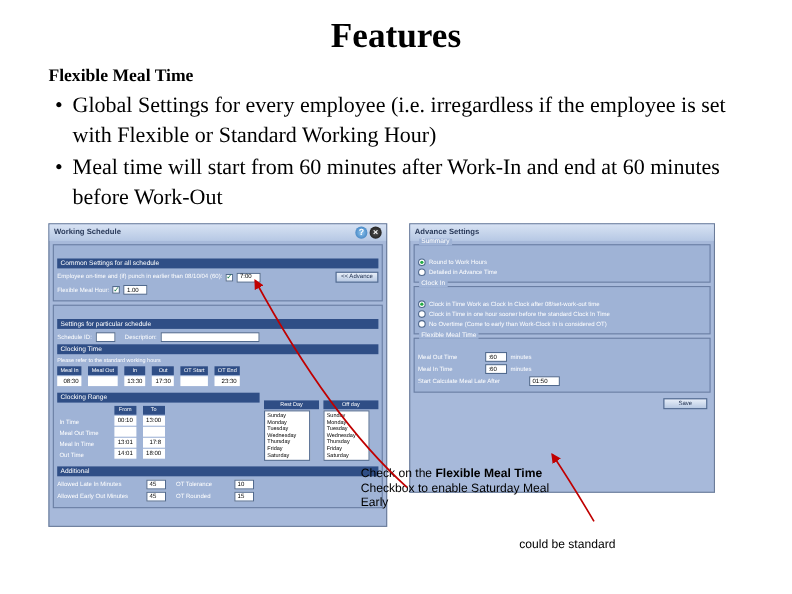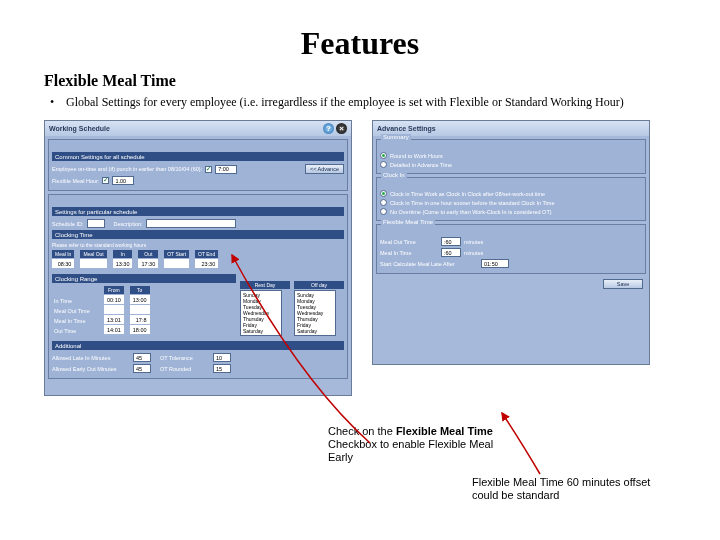--- a/index.html
+++ b/index.html
@@ -8,34 +8,34 @@
     height: 540px;
     font-family: "Times New Roman", serif;
     background: #fff;
     position: relative;
     overflow: hidden;
   }
   .title {
     text-align: center;
     font-size: 32px;
     font-weight: bold;
-    margin-top: 25px;
+    margin-top: 14px;
     margin-bottom: 10px;
   }
   .content {
     padding: 0 44px;
   }
   .subtitle {
     font-weight: bold;
     font-size: 16px;
     margin-bottom: 4px;
   }
   .bullets {
     list-style: none;
-    font-size: 12px;
+    font-size: 20px;
     line-height: 1.35;
     margin-bottom: 10px;
   }
   .bullets li {
     position: relative;
     padding-left: 22px;
     margin-bottom: 2px;
   }
   .bullets li::before {
     content: "•";
@@ -154,20 +154,21 @@
 </style>
 </head>
 <body>
 
 <div class="title">Features</div>
 
 <div class="content">
   <div class="subtitle">Flexible Meal Time</div>
   <ul class="bullets">
     <li>Global Settings for every employee (i.e. irregardless if the employee is set with Flexible or Standard Working Hour)</li>
+    <li>Meal time will start from 60 minutes after Work-In and end at 60 minutes before Work-Out</li>
   </ul>
 </div>
 
 <div class="shots">
 
   <div class="panel left-panel">
     <div class="panel-header">
       <span>Working Schedule</span>
       <span class="icons">
         <span class="hicon help">?</span>
@@ -350,25 +351,25 @@
     </div>
 
     <div style="display:flex;justify-content:flex-end;padding:2px 6px;">
       <span class="btn" style="width:40px;">Save</span>
     </div>
   </div>
 </div>
 
 <div class="annot" style="left:328px; top:425px; width:180px;">
   <span>Check on the </span><span class="b">Flexible Meal Time</span><br>
-  <span>Checkbox to enable Flexible Meal</span><br>
+  <span>Checkbox to enable Saturday Meal</span><br>
   <span>Early</span>
 </div>
 <div class="annot" style="left:472px; top:476px; width:210px;">
-  <span>Flexible Meal Time 60 minutes offset</span><br>
+  <br>
   <span>could be standard</span>
 </div>
 
 <svg class="arrows">
   <defs>
     <marker id="ah" markerWidth="6" markerHeight="6" refX="5" refY="3" orient="auto">
       <path d="M0,0 L6,3 L0,6 Z" fill="#c00000"></path>
     </marker>
   </defs>
   <path d="M370,443 Q300,380 232,255" stroke="#c00000" stroke-width="1.5" fill="none" marker-end="url(#ah)"></path>

